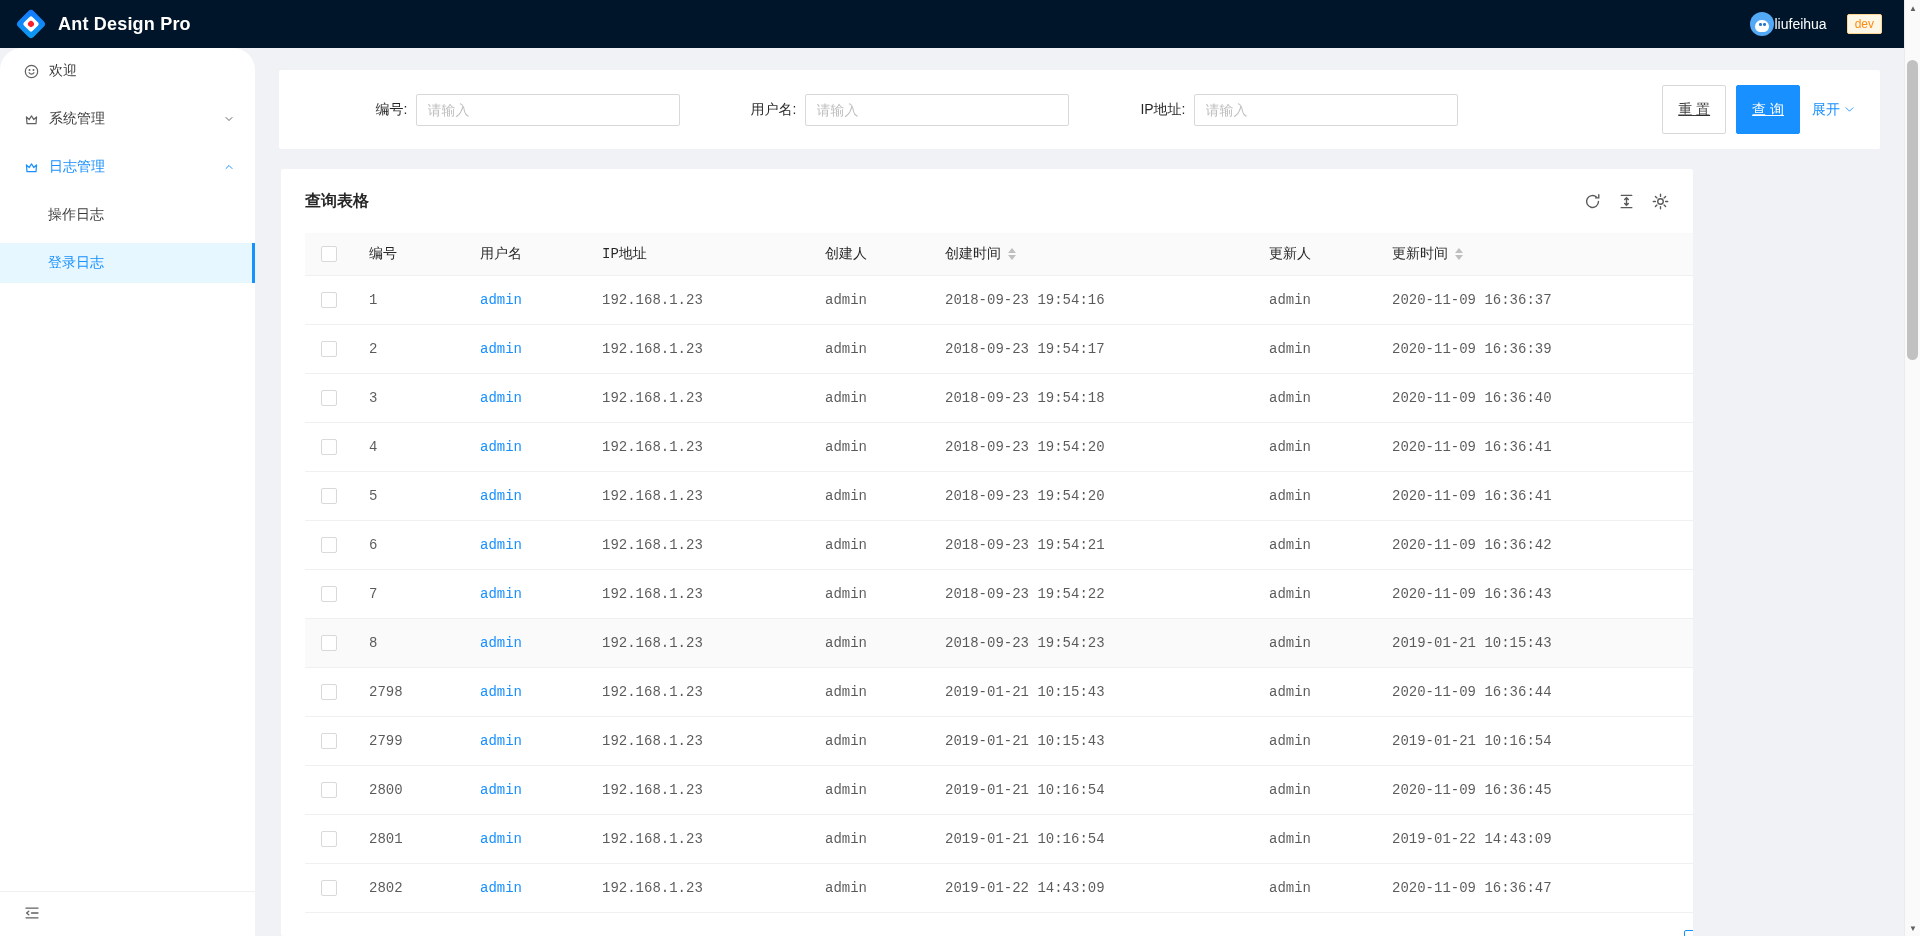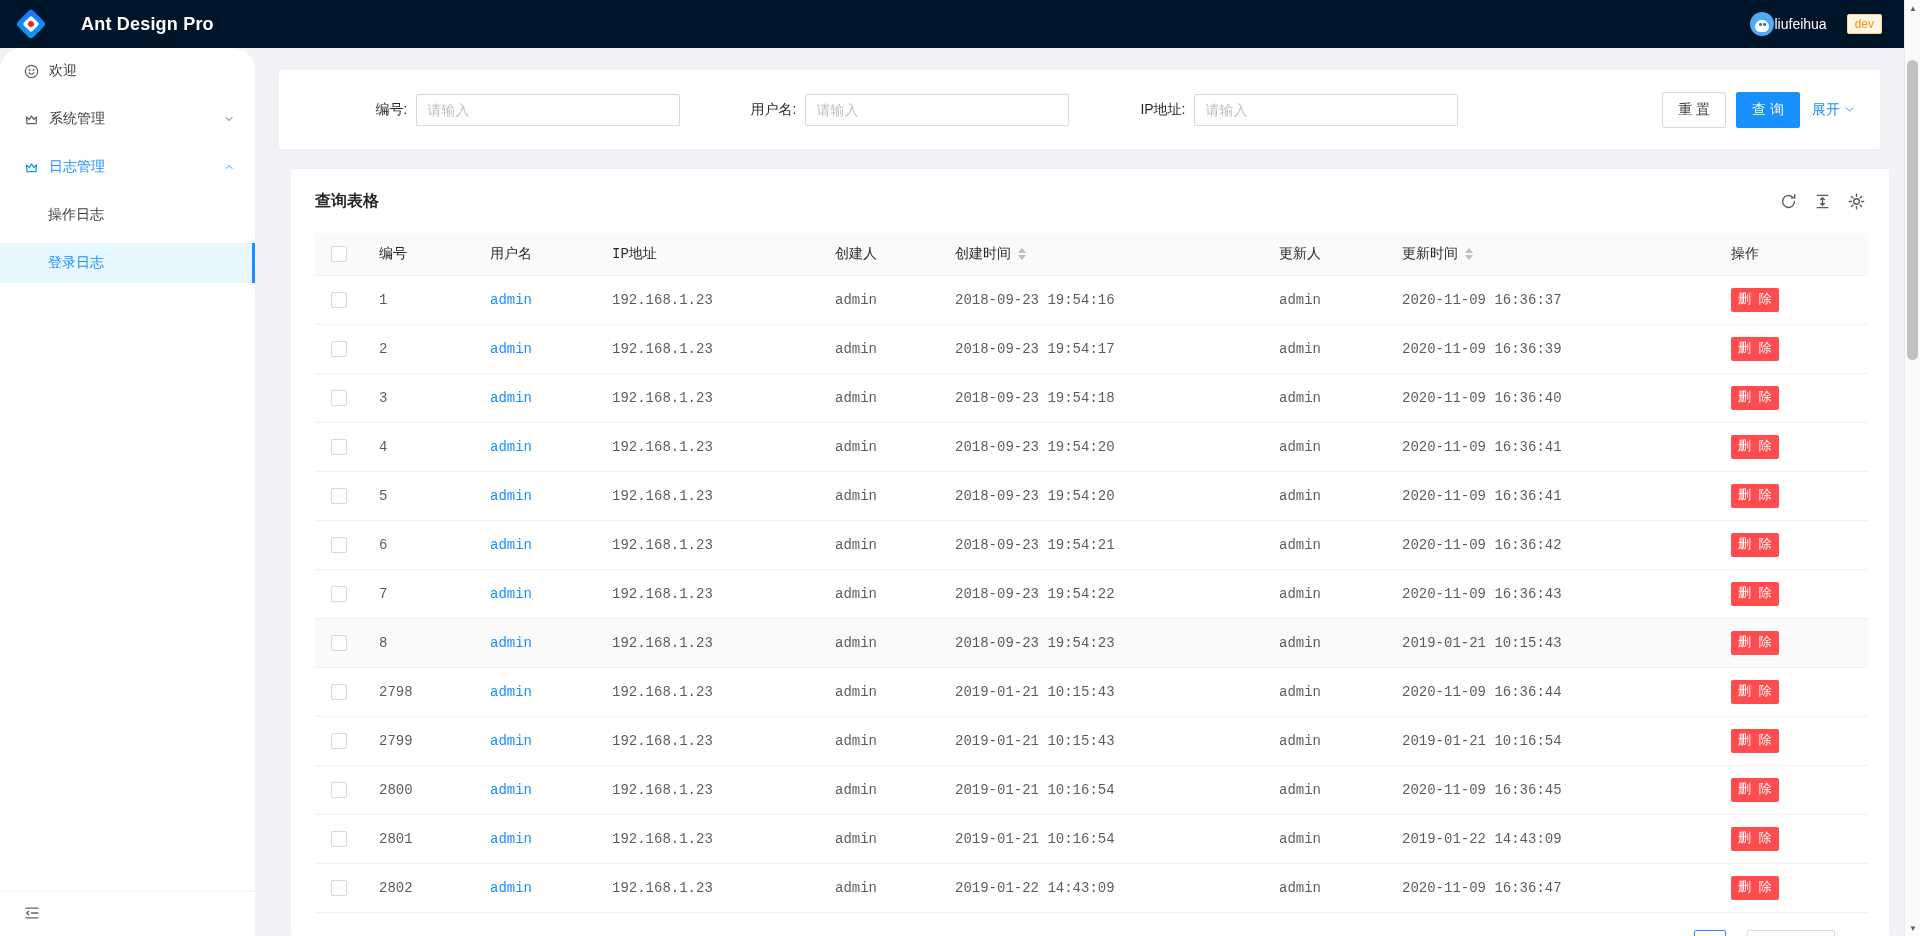--- a/index.html
+++ b/index.html
@@ -2,21 +2,21 @@
 <html><head>
 <meta charset="utf-8">
 <style>
   * { margin:0; padding:0; box-sizing:border-box; }
   html,body { width:1920px; height:936px; overflow:hidden; }
   body { font-family:"Liberation Sans","DejaVu Sans",sans-serif; font-size:14px; color:rgba(0,0,0,.65); }
   .screen { position:relative; width:1920px; height:936px; background:#f0f2f5; overflow:hidden; }
 
   
   .app-header { position:absolute; left:0; top:0; width:1904px; height:48px; background:#001529; display:flex; align-items:center; z-index:20; }
-  .logo-wrap { display:flex; align-items:center; margin-left:16px;gap:23px; }
+  .logo-wrap { display:flex; align-items:center; margin-left:16px; }
   .logo-diamond { position:relative; width:22px; height:22px; margin:0 4px; transform:rotate(45deg); background:linear-gradient(135deg,#1677ff,#0a9cf0); border-radius:4px; }
   .logo-diamond::before { content:""; position:absolute; left:5px; top:5px; width:12px; height:12px; background:#fff; border-radius:2px; }
   .logo-diamond::after { content:""; position:absolute; left:8px; top:8px; width:6px; height:6px; background:#f5222d; border-radius:50%; }
   .logo-title { margin-left:12px; color:#fff; font-size:18px; font-weight:700; letter-spacing:.2px; }
   .header-right { margin-left:auto; display:flex; align-items:center; margin-right:22px; }
   .avatar { position:relative; width:24px; height:24px; border-radius:50%; background:#54a9f7; overflow:hidden; }
   .avatar::before { content:""; position:absolute; left:5px; top:8px; width:14px; height:12px; background:#fff; border-radius:7px 7px 6px 6px; }
   .avatar::after { content:""; position:absolute; left:9px; top:11px; width:2.5px; height:2.5px; background:#2b78c9; border-radius:50%; box-shadow:4px 0 0 #2b78c9; }
   .user-name { color:#fff; margin-left:0; font-size:14px; }
   .env-tag { margin-left:20px; background:#fff7e6; border:1px solid #ffd591; color:#fa8c16; font-size:12px; line-height:18px; padding:0 7px; border-radius:2px; }
@@ -35,27 +35,27 @@
   .sider-trigger { position:absolute; left:0; bottom:0; width:255px; height:45px; border-top:1px solid #f0f0f0; display:flex; align-items:center; padding-left:24px; background:#fff; cursor:pointer; }
 
   
   .search-card { position:absolute; left:279px; top:70px; width:1601px; height:79px; background:#fff; border-radius:2px; }
   .search-form { display:flex; align-items:center; height:100%; padding-left:12px; }
   .s-field { width:389px; display:flex; align-items:center; }
   .s-label { width:124px; text-align:right; color:rgba(0,0,0,.85); }
   .s-input { width:280px; height:32px; margin-left:8px; border:1px solid #d9d9d9; border-radius:2px; padding:0 11px; font-size:14px; color:rgba(0,0,0,.65); outline:none; font-family:inherit; }
   .s-input::placeholder { color:#bfbfbf; }
   .form-actions { margin-left:auto; display:flex; align-items:center; padding-right:25px; }
-  .btn { height:36px; border-radius:2px; font-size:14px; font-family:inherit; cursor:pointer; }
+  .btn { height:49px; border-radius:2px; font-size:14px; font-family:inherit; cursor:pointer;text-decoration:underline; }
   .btn-default { background:#fff; border:1px solid #d9d9d9; color:rgba(0,0,0,.78); padding:0 15px; }
   .btn-primary { background:#1890ff; border:1px solid #1890ff; color:#fff; padding:0 15px; margin-left:10px; }
   .expand-link { color:#1890ff; margin-left:12px; display:inline-flex; align-items:center; cursor:pointer; }
   .expand-link svg { stroke:#1890ff; margin-left:4px; }
 
-  .table-card { position:absolute; left:291px; top:169px; width:1598px; height:767px; background:#fff; border-radius:2px; overflow:hidden; }
+  .table-card { position:absolute; left:281px; top:169px; width:1412px; height:767px; background:#fff; border-radius:2px; overflow:hidden; }
   .tc-toolbar { height:64px; display:flex; align-items:center; padding:0 24px; }
   .tc-title { font-size:16px; font-weight:600; color:rgba(0,0,0,.85); }
   .tc-icons { margin-left:auto; display:flex; align-items:center; gap:17px; }
   .tc-icons .tbtn { display:inline-flex; cursor:pointer; }
   .tc-icons svg { stroke:#595959; fill:none; stroke-width:1.3; stroke-linecap:round; }
 
   table.grid { width:1553px; margin:0 24px; border-collapse:collapse; table-layout:fixed;font-family:Liberation Mono, monospace; }
   .grid th { height:42px; background:#fafafa; text-align:left; padding:0 16px; font-weight:500; color:rgba(0,0,0,.85); border-bottom:1px solid #f0f0f0; white-space:nowrap; }
   .grid td { height:49px; padding:0 16px; border-bottom:1px solid #f0f0f0; color:rgba(0,0,0,.65); white-space:nowrap; overflow:hidden; }
   .grid th.c-check, .grid td.c-check { text-align:center; padding:0; }

